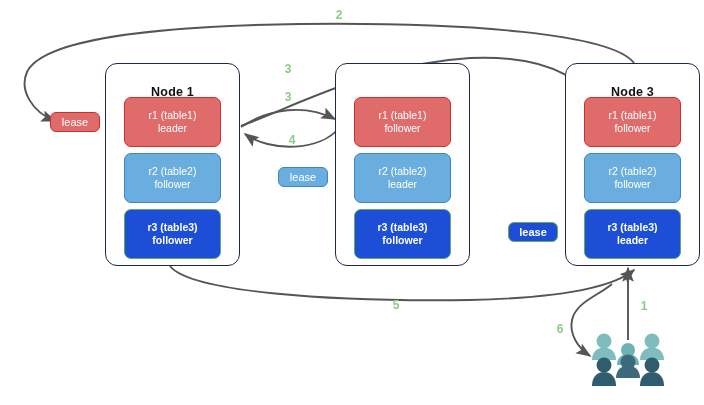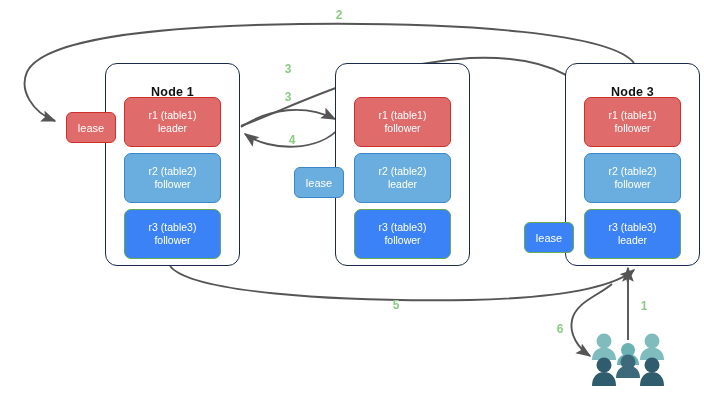--- a/index.html
+++ b/index.html
@@ -36,30 +36,29 @@
     display:flex;flex-direction:column;
     align-items:center;justify-content:center;
     color:#ffffff;
     font-size:10.5px;
     line-height:13.5px;
     text-align:right;
   }
   .replica .ln{display:block;}
   .r-red{background:#e06b6b;border:1.6px solid #cf2f2b;}
   .r-blue{background:#6aaee0;border:1.6px solid #3a86c8;}
-  .r-green{background:#3b82f6;border:1.6px solid #68ac52;}
+  .r-green{background:#1d4ed8;border:1.6px solid #68ac52;font-weight:bold;}
 
   .lease{
     position:absolute;
     border-radius:6px;
     box-sizing:border-box;
     display:flex;align-items:center;justify-content:center;
     color:#ffffff;font-size:11px;
-    height:31px;
-    margin-left:16px;
+    height:20px;
   }
 
   .numlabel{
     position:absolute;
     color:#8ccb86;
     font-size:12px;
     font-weight:bold;
     text-align:center;
   }
 

